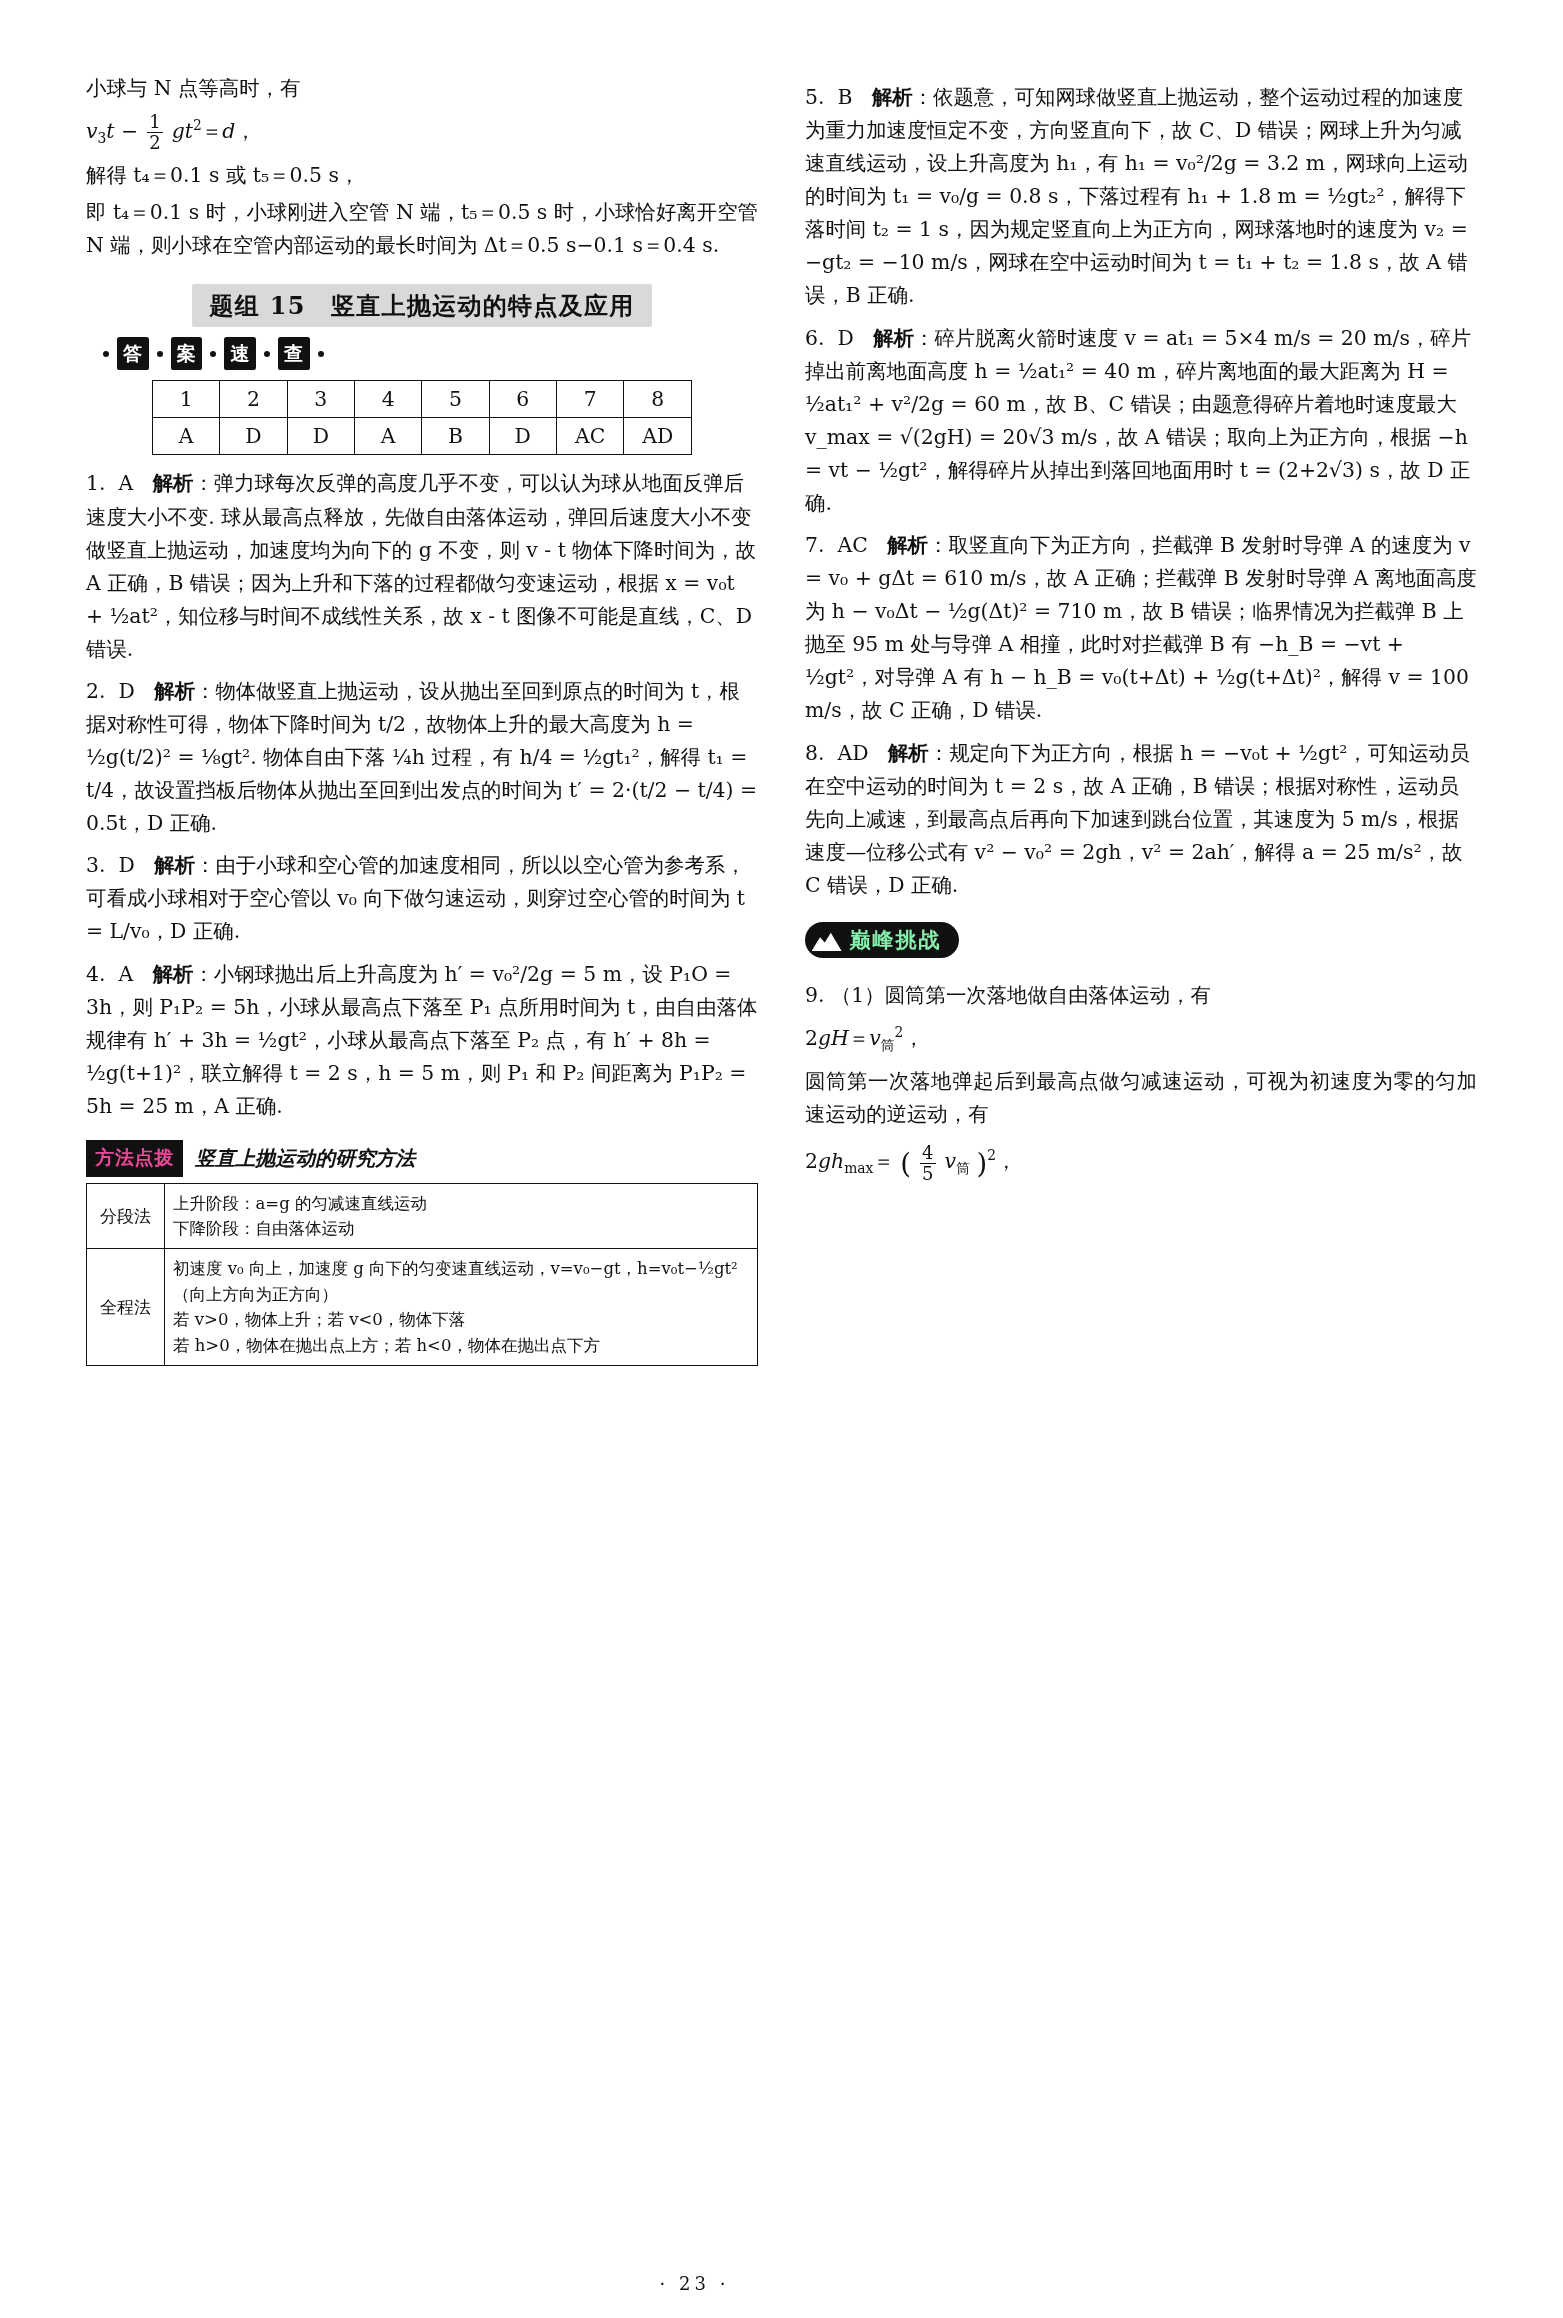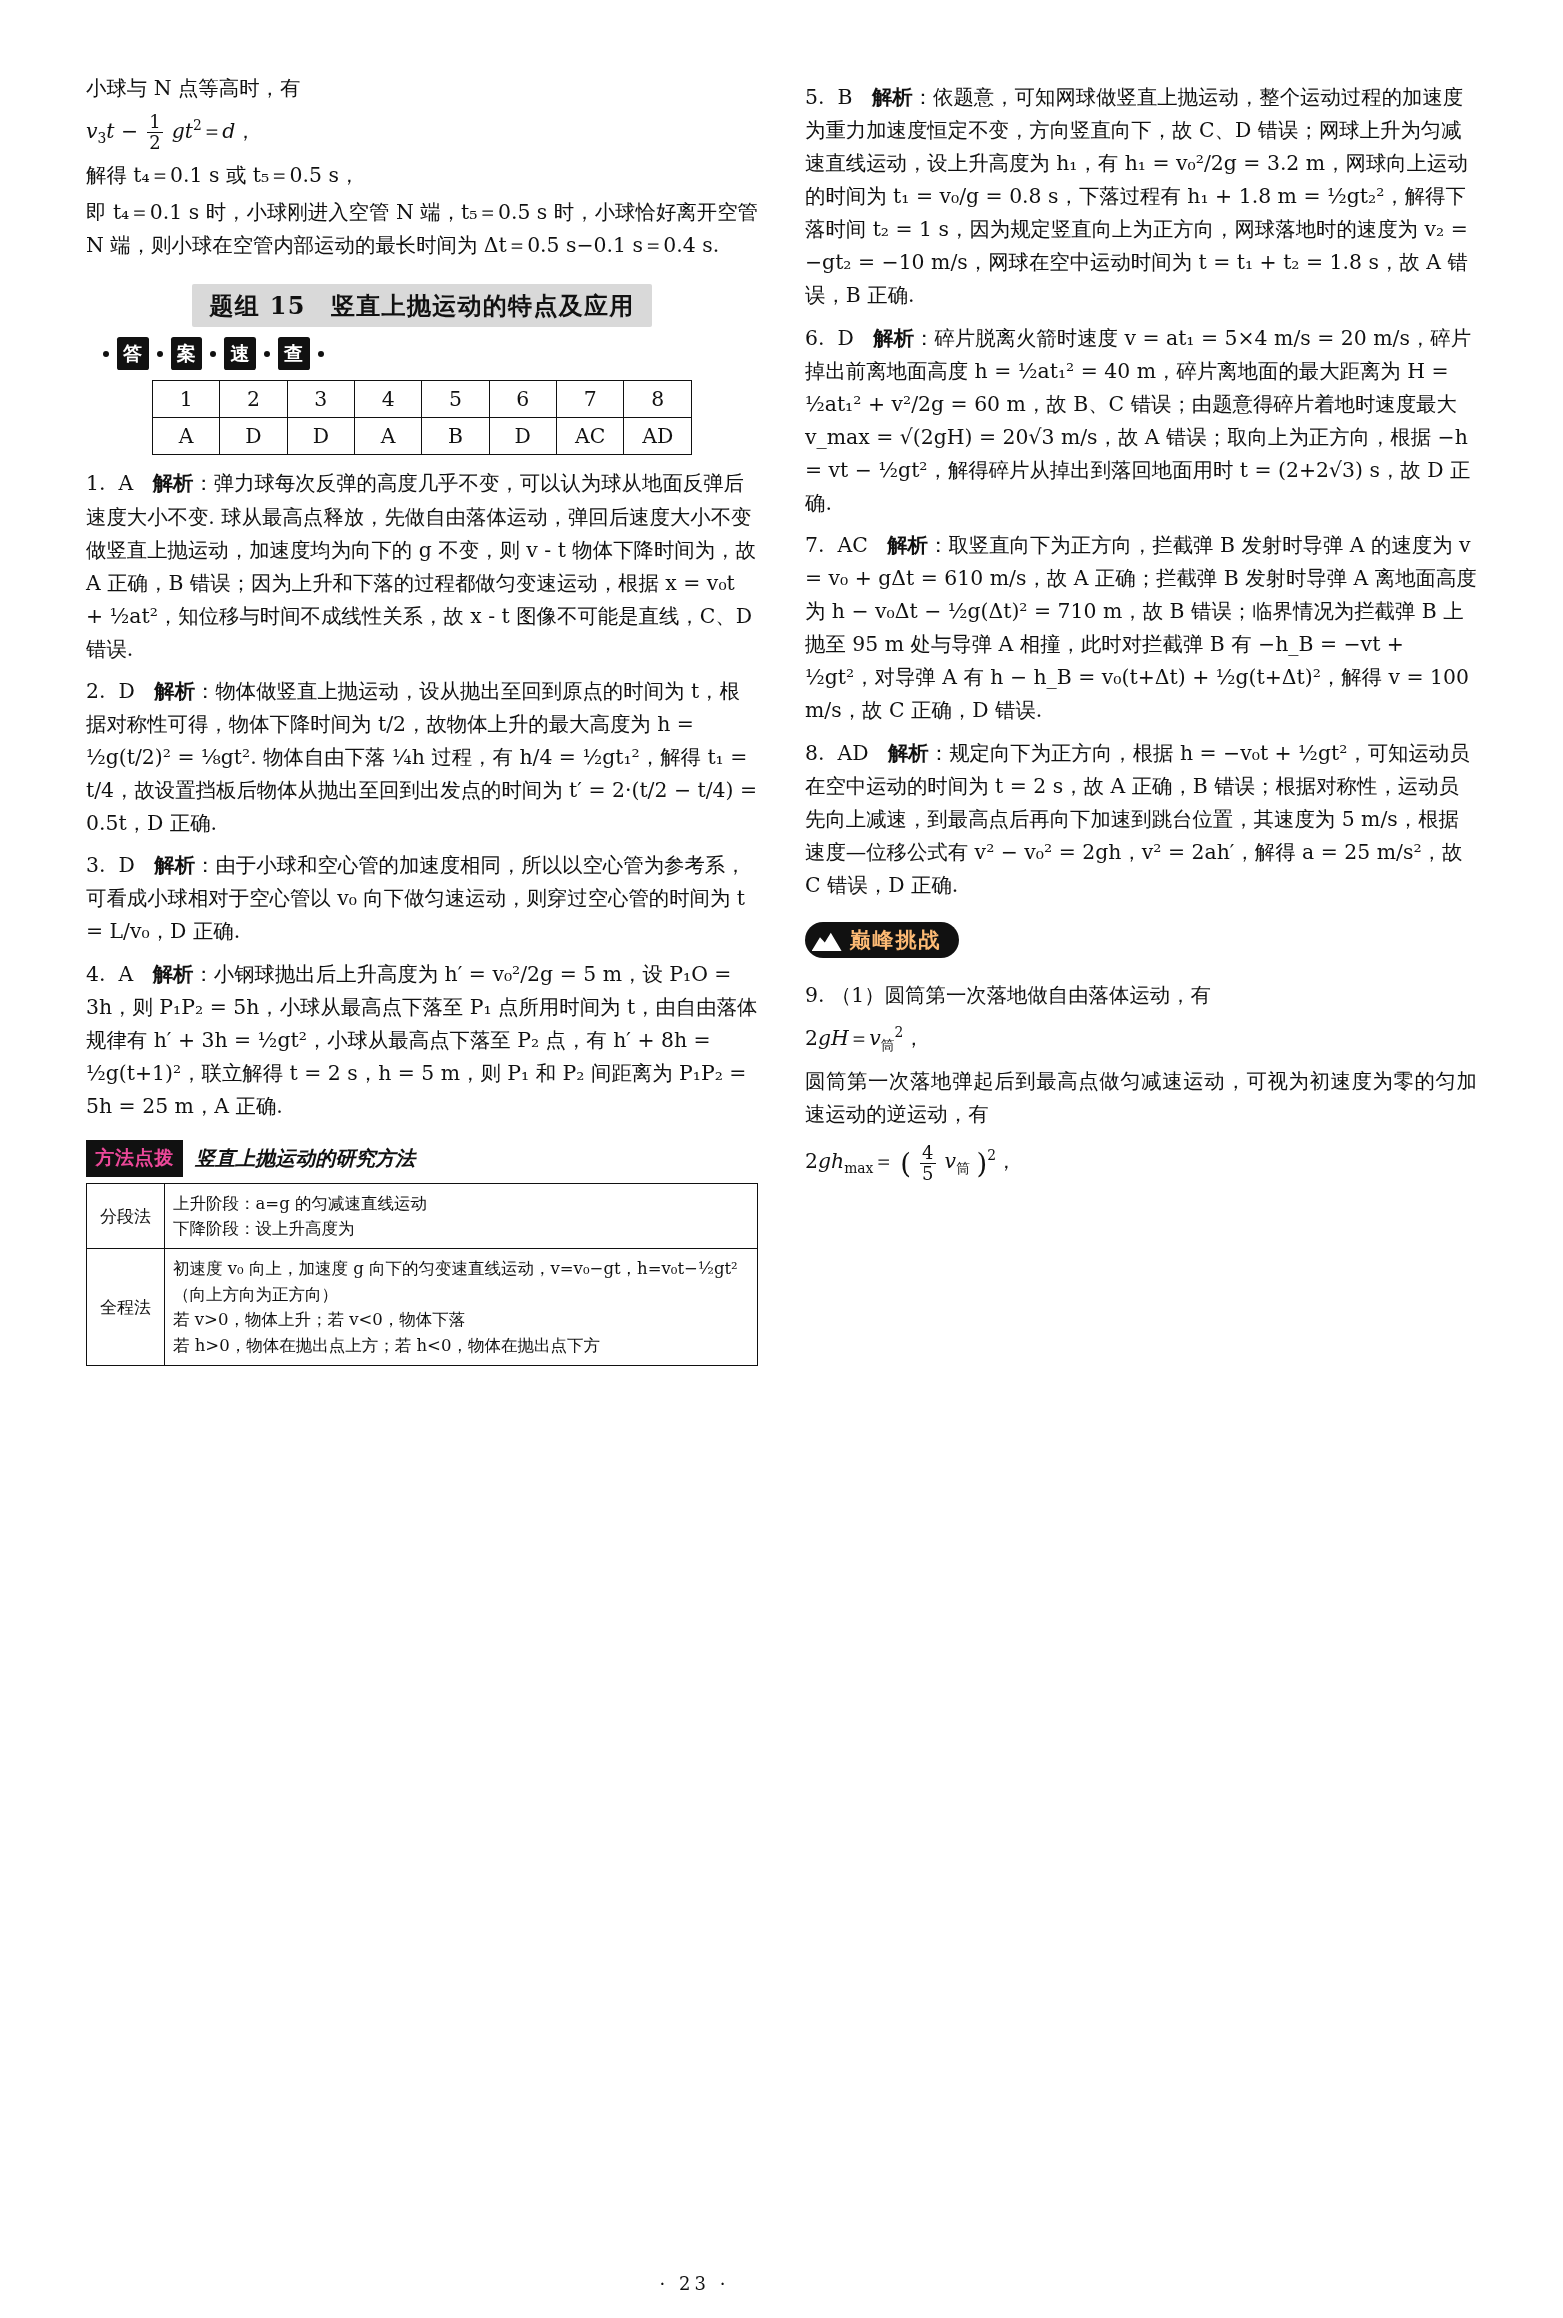--- a/index.html
+++ b/index.html
@@ -159,21 +159,21 @@
     border-radius:20px;
     padding:4px 17px 4px 6.6px;
   }
   .peak .mt{
     width:30px;height:22.4px;
     background:#fff;
     clip-path:polygon(0% 100%,28% 38%,44% 62%,64% 18%,100% 100%);
     margin-right:8px;
   }
   .peak .ptxt{
-    color:#fdba74;font-size:21px;font-weight:bold;letter-spacing:2px;
+    color:#86efac;font-size:21px;font-weight:bold;letter-spacing:2px;
   }
   .footer{
     position:absolute;
     left:0;right:0;bottom:25px;
     text-align:center;
     font-size:18px;
     letter-spacing:4px;
   }
 </style>
 </head>
@@ -266,21 +266,21 @@
           <span class="tt">竖直上抛运动的研究方法</span>
         </div>
         <table class="tip-table">
           <tbody>
               <tr>
             <td class="k">
               <span>分段法</span>
             </td>
             <td>
               <div>上升阶段：a=g 的匀减速直线运动</div>
-              <div>下降阶段：设上升高度为</div>
+              <div>下降阶段：自由落体运动</div>
             </td>
           </tr>
           <tr>
             <td class="k">
               <span>全程法</span>
             </td>
             <td>
               <div>初速度 v₀ 向上，加速度 g 向下的匀变速直线运动，v=v₀−gt，h=v₀t−½gt²（向上方向为正方向）</div>
               <div>若 v&gt;0，物体上升；若 v&lt;0，物体下落</div>
               <div>若 h&gt;0，物体在抛出点上方；若 h&lt;0，物体在抛出点下方</div>

